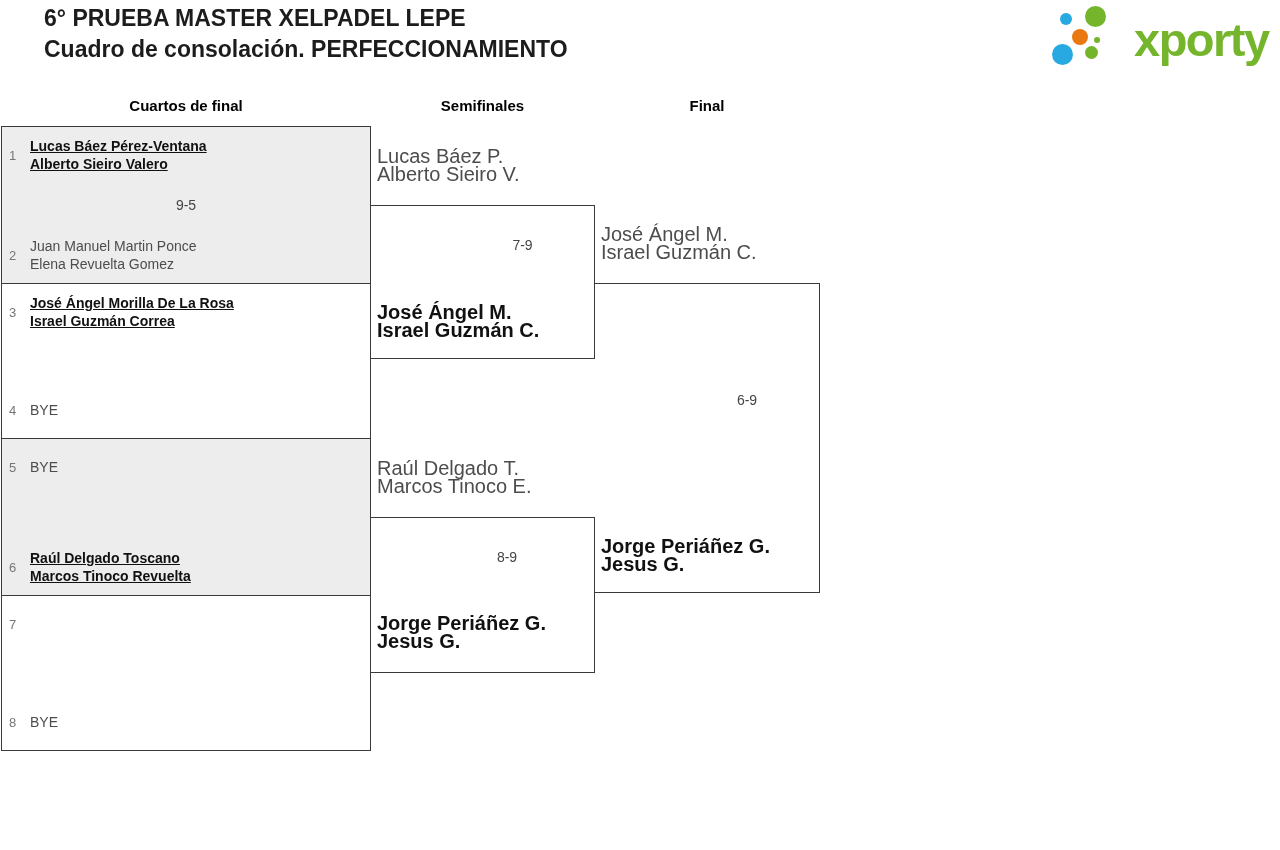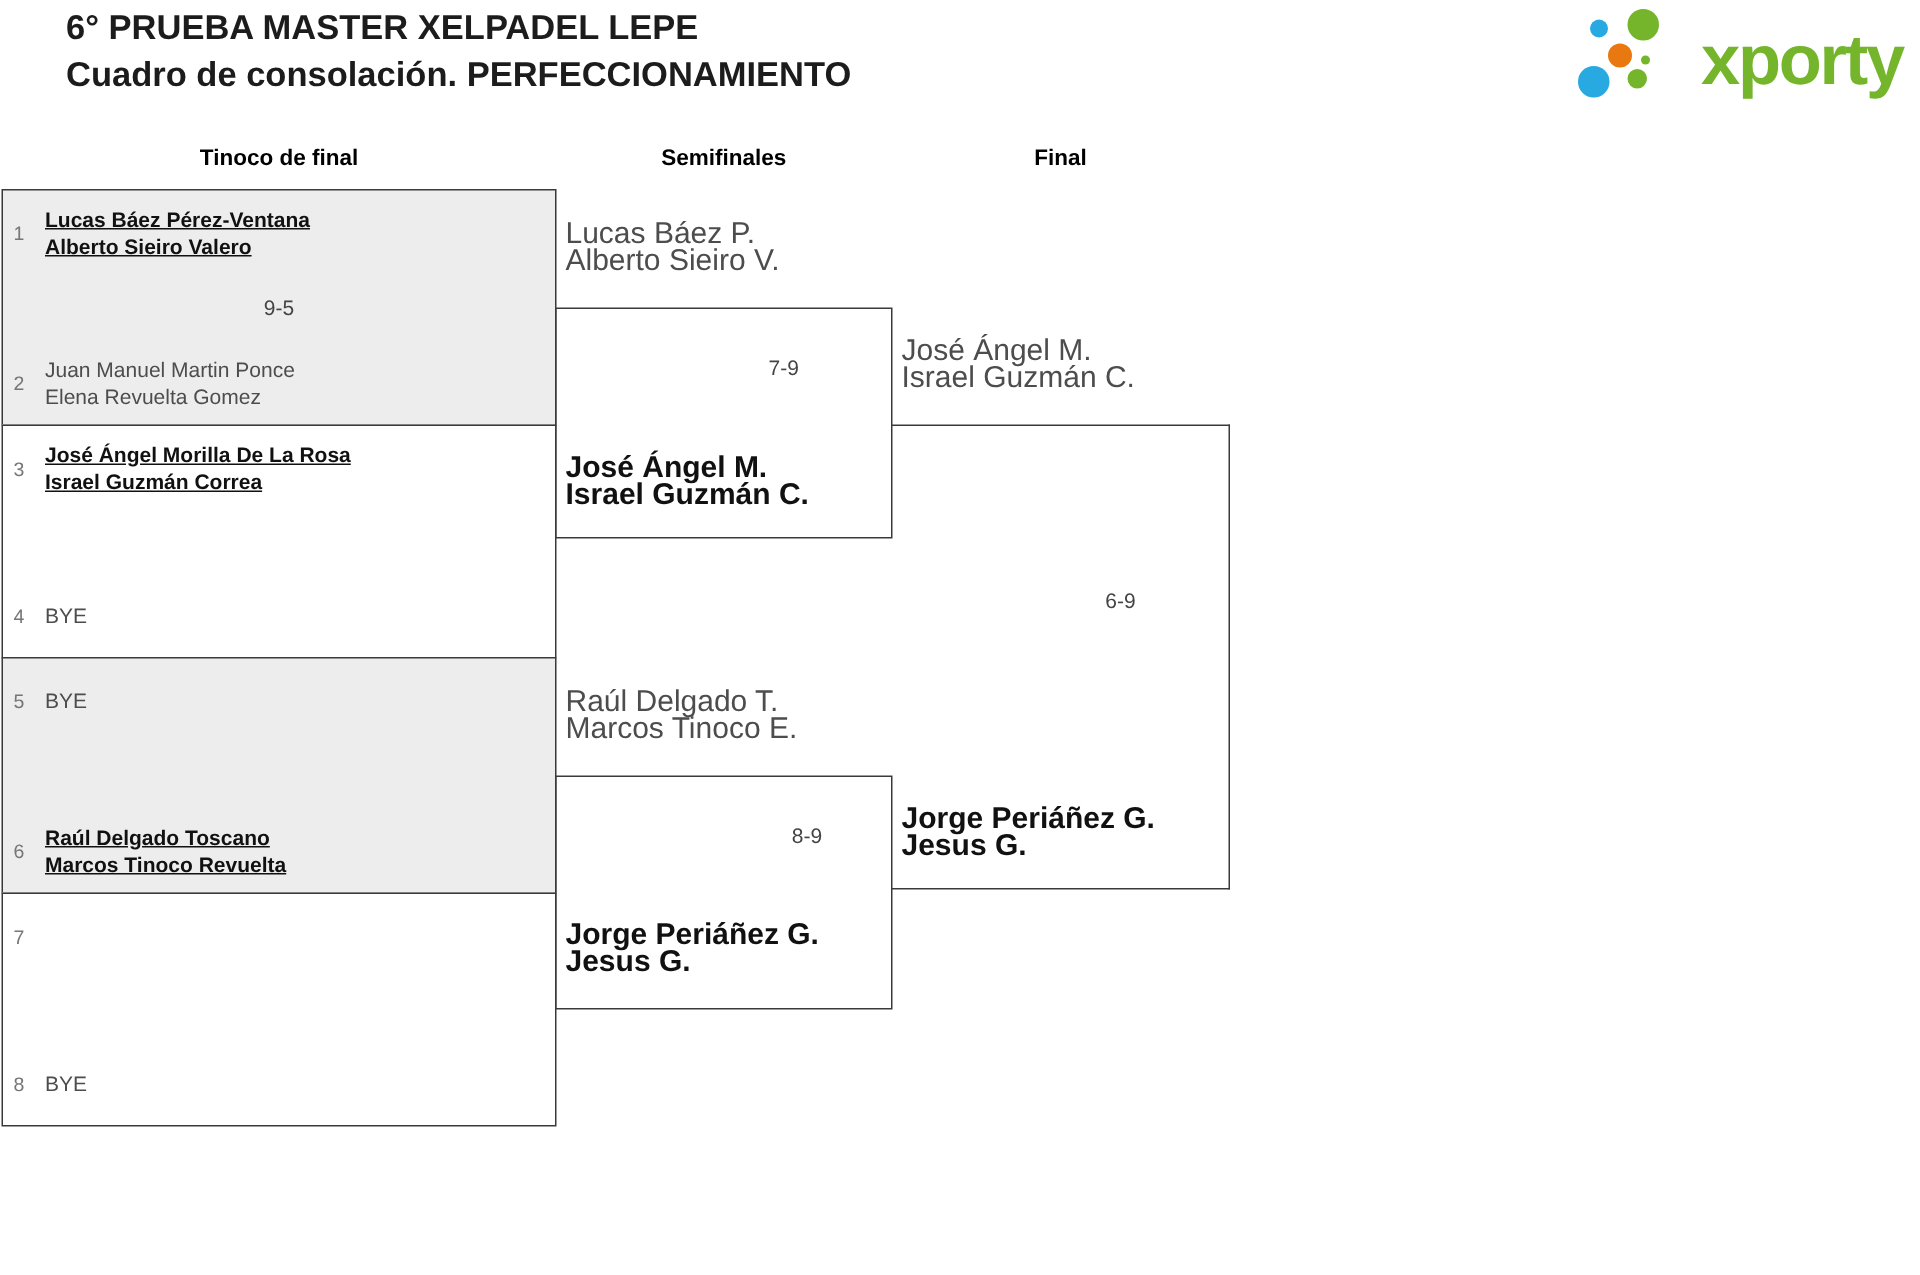--- a/index.html
+++ b/index.html
@@ -42,21 +42,21 @@
          text-align:center;font-size:14px;color:#444;}
 
   
   .flabel{position:absolute;font-size:20px;line-height:18px;color:#4d4d4d;}
   .flabel.winner{font-weight:bold;color:#111;}
   .fscore{position:absolute;text-align:center;font-size:14px;color:#444;padding-left:40px;}
   .sf1-top{left:377px;top:147px;}
   .sf1-score{left:370px;width:225px;top:237px;}
   .sf1-win{left:377px;top:303px;}
   .sf2-top{left:377px;top:459px;}
-  .sf2-score{left:370px;width:194px;top:549px;margin-left:31px;}
+  .sf2-score{left:370px;width:194px;top:549px;}
   .sf2-win{left:377px;top:614px;}
   .final-top{left:601px;top:225px;}
   .final-score{left:594px;width:226px;top:392px;}
   .final-win{left:601px;top:537px;}
 </style>
 </head>
 <body>
 
 <div class="canvas">
 
@@ -68,21 +68,21 @@
   <div class="logo">
     <span class="dot" style="left:12px;top:9px;width:12px;height:12px;background:#29a9e1;"></span>
     <span class="dot" style="left:37px;top:2px;width:21px;height:21px;background:#74b52c;"></span>
     <span class="dot" style="left:24px;top:25px;width:16px;height:16px;background:#e8780f;"></span>
     <span class="dot" style="left:46px;top:33px;width:6px;height:6px;background:#74b52c;"></span>
     <span class="dot" style="left:4px;top:40px;width:21px;height:21px;background:#29a9e1;"></span>
     <span class="dot" style="left:37px;top:42px;width:13px;height:13px;background:#74b52c;"></span>
     <span class="logo-text">xporty</span>
   </div>
 
-  <div class="col-header col-h1">Tinoco de final</div>
+  <div class="col-header col-h1">Cuartos de final</div>
   <div class="col-header col-h2">Semifinales</div>
   <div class="col-header col-h3">Final</div>
 
   <div class="box qf qf1 shaded">
     <div class="slot slot-top">
       <span class="seed">1</span>
       <div class="team winner">
         <div>Lucas Báez Pérez-Ventana</div>
         <div>Alberto Sieiro Valero</div>
       </div>

